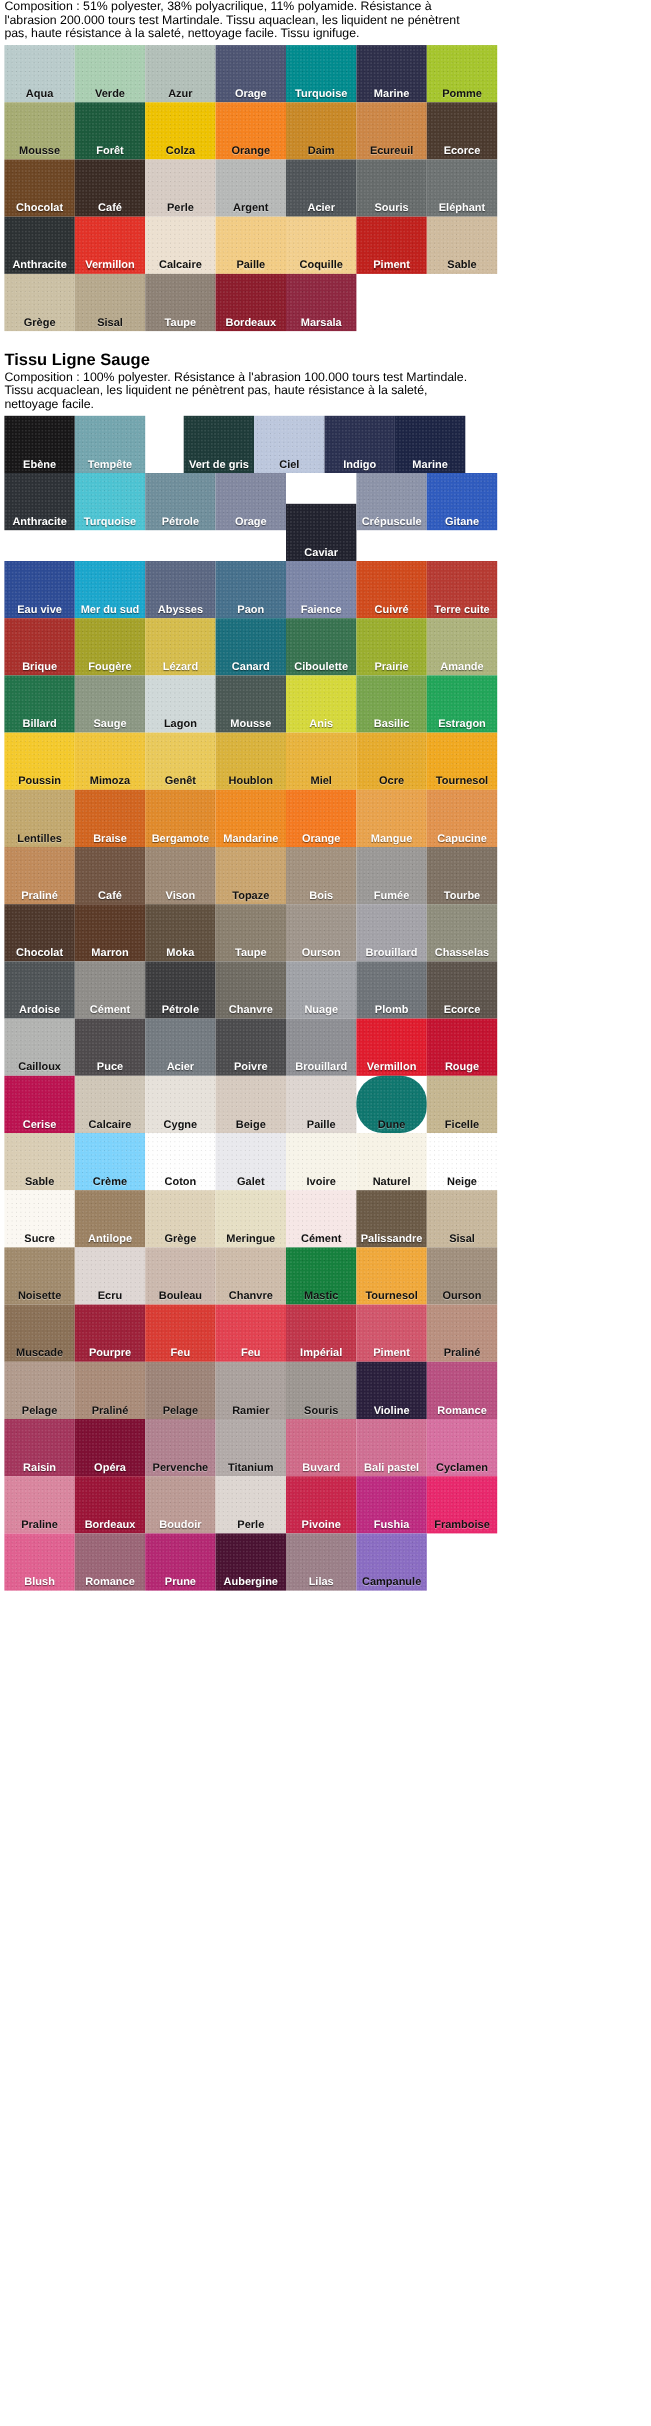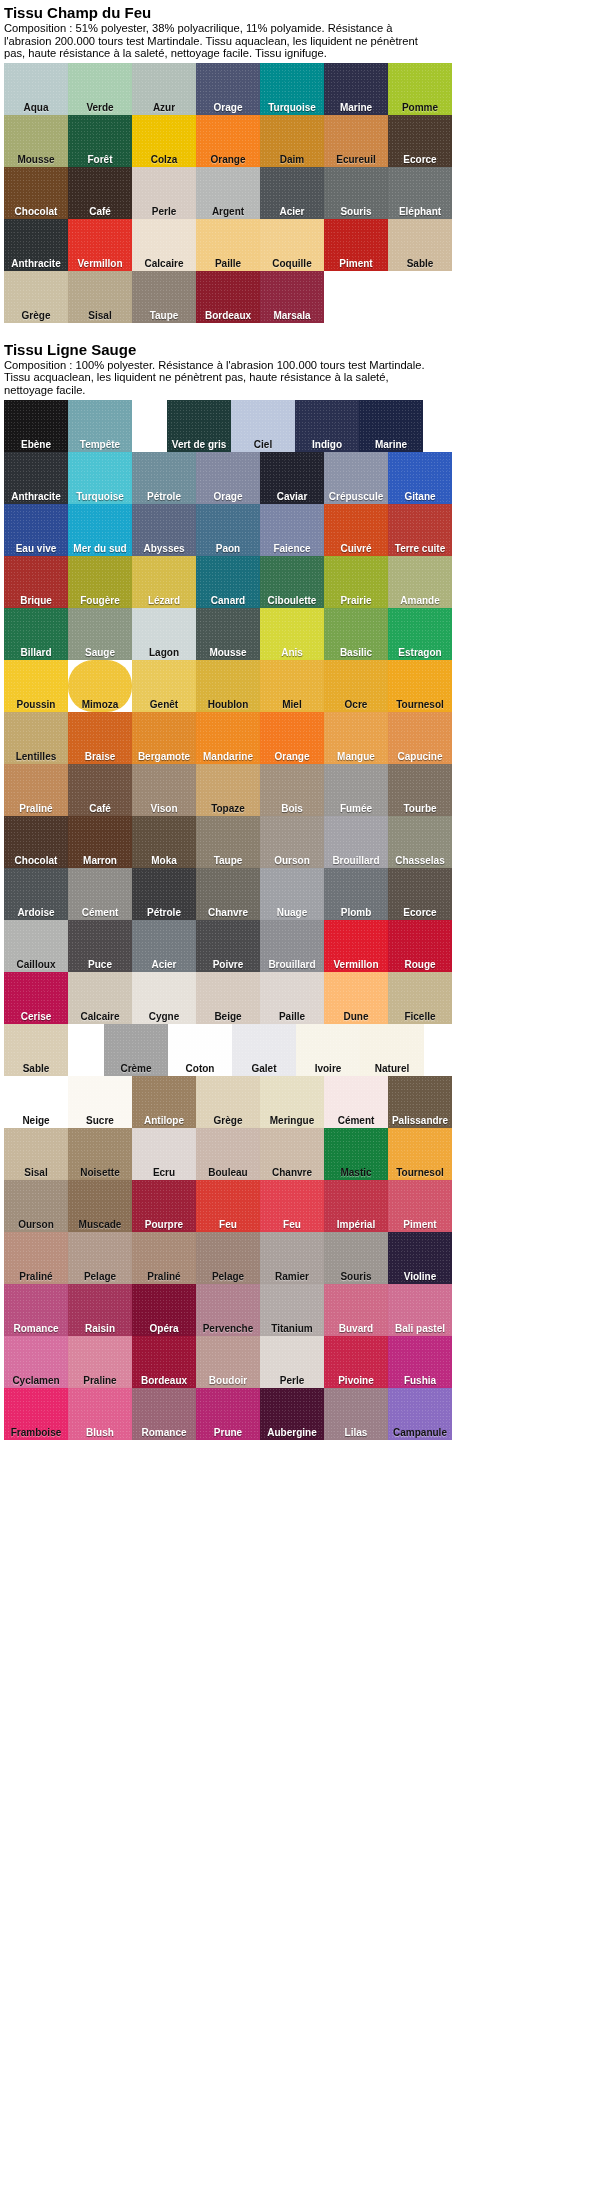--- a/index.html
+++ b/index.html
@@ -82,21 +82,20 @@
   .swatch.dark .lbl { color: #ffffff; text-shadow: 0 1px 1px rgba(0,0,0,.5); }
   .swatch.light .lbl { color: #111111; text-shadow: 0 1px 1px rgba(255,255,255,.45); }
   .gap-md { height: 14px; }
 </style>
 </head>
 <body>
 
 <div class="page">
 
   <div class="section">
-    <div class="section-title">Tissu Champ du Feu</div>
     <div class="section-desc">Composition : 51% polyester, 38% polyacrilique, 11% polyamide. Résistance à l'abrasion 200.000 tours test Martindale. Tissu aquaclean, les liquident ne pénètrent pas, haute résistance à la saleté, nettoyage facile. Tissu ignifuge.</div>
     <div class="swatch-grid" id="grid-0">
         <div class="swatch light" style="background-color: rgb(185, 203, 203);">
           <div class="tex"></div>
           <div class="lbl">Aqua</div>
         </div>
         <div class="swatch light" style="background-color: rgb(169, 206, 177);">
           <div class="tex"></div>
           <div class="lbl">Verde</div>
         </div>
@@ -266,21 +265,21 @@
           <div class="lbl">Turquoise</div>
         </div>
         <div class="swatch dark" style="background-color: rgb(111, 142, 155);">
           <div class="tex"></div>
           <div class="lbl">Pétrole</div>
         </div>
         <div class="swatch dark" style="background-color: rgb(130, 136, 160);">
           <div class="tex"></div>
           <div class="lbl">Orage</div>
         </div>
-        <div class="swatch dark" style="background-color: rgb(33, 34, 46);">
+        <div class="swatch dark" style="background-color: rgb(33, 34, 46); margin-top: 28px;">
           <div class="tex"></div>
           <div class="lbl">Caviar</div>
         </div>
         <div class="swatch dark" style="background-color: rgb(140, 147, 168);">
           <div class="tex"></div>
           <div class="lbl">Crépuscule</div>
         </div>
         <div class="swatch dark" style="background-color: rgb(47, 91, 190);">
           <div class="tex"></div>
           <div class="lbl">Gitane</div>
@@ -366,21 +365,21 @@
           <div class="lbl">Basilic</div>
         </div>
         <div class="swatch dark" style="background-color: rgb(33, 165, 89);">
           <div class="tex"></div>
           <div class="lbl">Estragon</div>
         </div>
         <div class="swatch light" style="background-color: rgb(244, 201, 43);">
           <div class="tex"></div>
           <div class="lbl">Poussin</div>
         </div>
-        <div class="swatch light" style="background-color: rgb(240, 197, 58); border-radius: 25px;">
+        <div class="swatch light" style="background-color: rgb(240, 197, 58);">
           <div class="tex"></div>
           <div class="lbl">Mimoza</div>
         </div>
         <div class="swatch light" style="background-color: rgb(233, 201, 90);">
           <div class="tex"></div>
           <div class="lbl">Genêt</div>
         </div>
         <div class="swatch light" style="background-color: rgb(217, 178, 59);">
           <div class="tex"></div>
           <div class="lbl">Houblon</div>
@@ -550,33 +549,33 @@
           <div class="lbl">Cygne</div>
         </div>
         <div class="swatch light" style="background-color: rgb(214, 202, 191);">
           <div class="tex"></div>
           <div class="lbl">Beige</div>
         </div>
         <div class="swatch light" style="background-color: rgb(221, 213, 208);">
           <div class="tex"></div>
           <div class="lbl">Paille</div>
         </div>
-        <div class="swatch light" style="background-color: #fdba74;">
+        <div class="swatch light" style="background-color: #0f766e; border-radius: 24px;">
           <div class="tex"></div>
           <div class="lbl">Dune</div>
         </div>
         <div class="swatch light" style="background-color: rgb(197, 182, 144);">
           <div class="tex"></div>
           <div class="lbl">Ficelle</div>
         </div>
         <div class="swatch light" style="background-color: rgb(217, 205, 180);">
           <div class="tex"></div>
           <div class="lbl">Sable</div>
         </div>
-        <div class="swatch light" style="background-color: #a3a3a3; margin-left: 36px;">
+        <div class="swatch light" style="background-color: #7dd3fc;">
           <div class="tex"></div>
           <div class="lbl">Crème</div>
         </div>
         <div class="swatch light" style="background-color: rgb(254, 254, 254);">
           <div class="tex"></div>
           <div class="lbl">Coton</div>
         </div>
         <div class="swatch light" style="background-color: rgb(233, 233, 237);">
           <div class="tex"></div>
           <div class="lbl">Galet</div>

